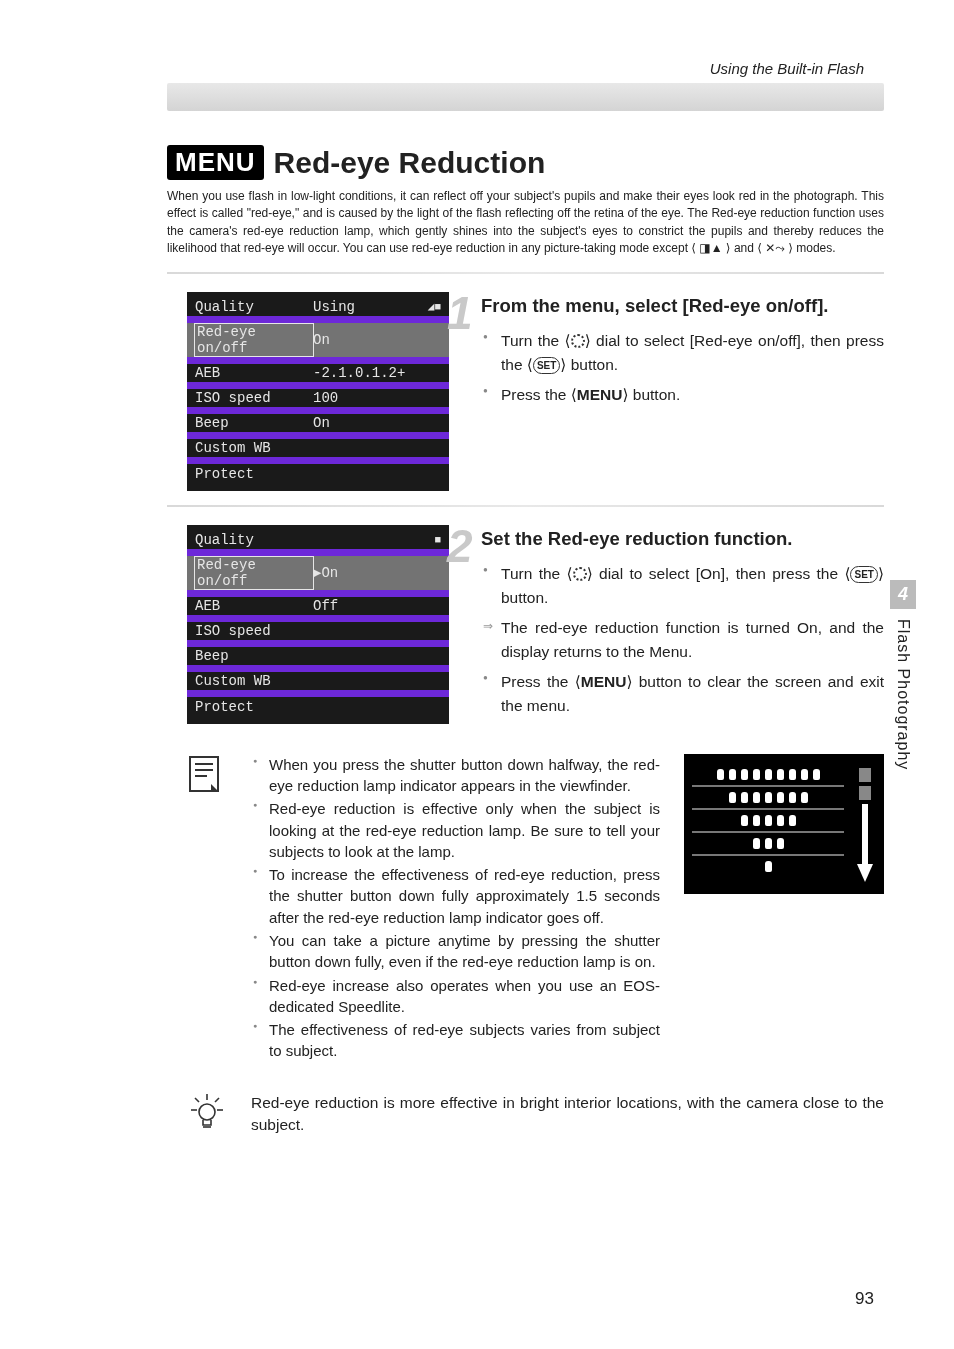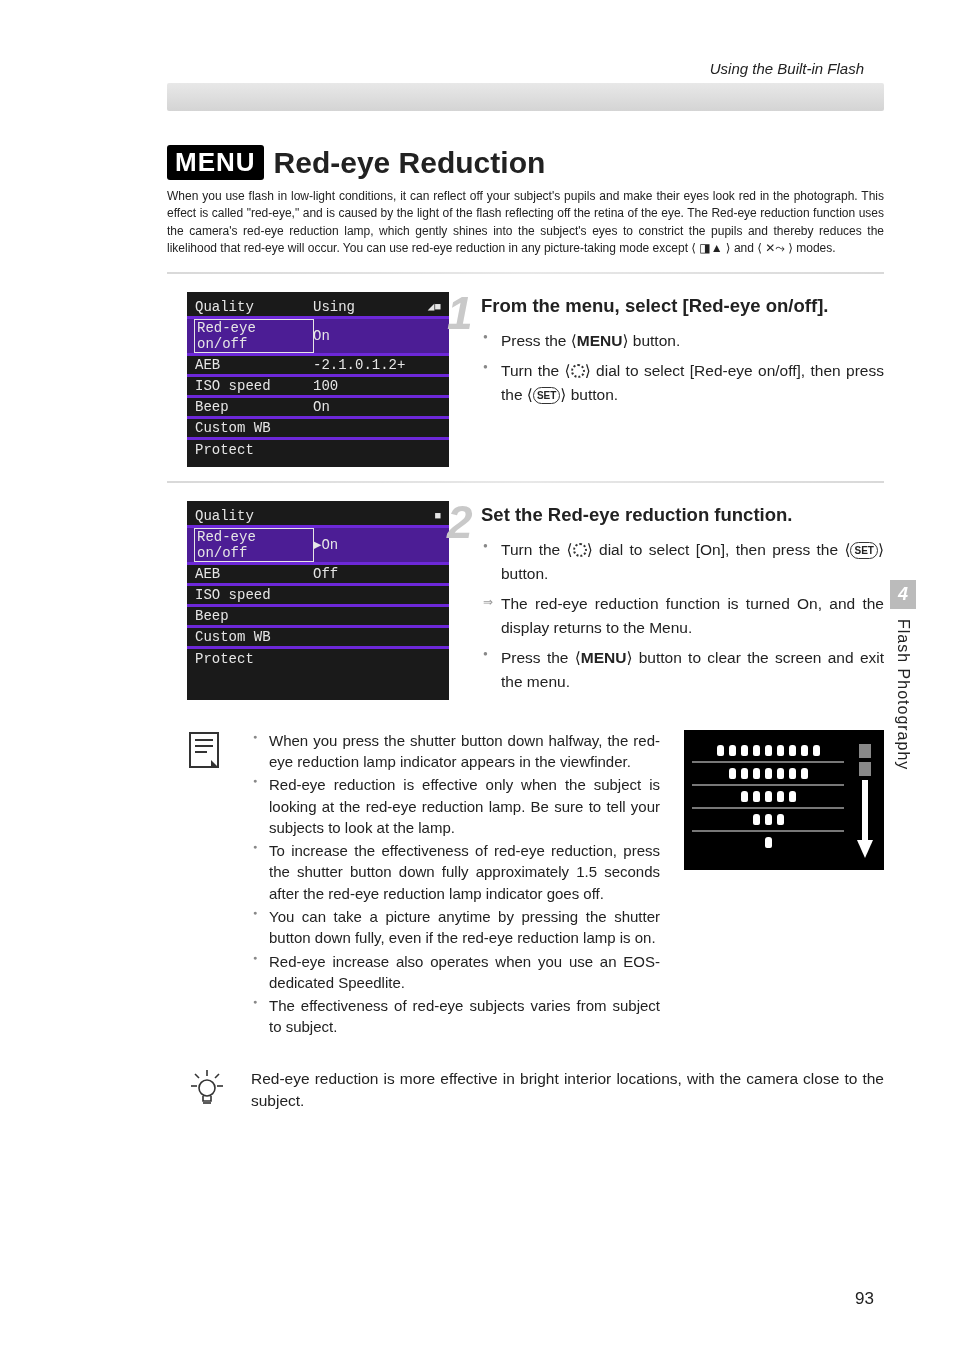--- a/index.html
+++ b/index.html
@@ -72,26 +72,26 @@
     color: #e6e6e6;
     font-family: "Courier New", monospace;
     font-size: 14px;
     padding: 6px 0;
     flex-shrink: 0;
     margin-left: 20px;
   }
   .lcd-row {
     display: flex;
     padding: 1px 8px;
-    border-bottom: 3px solid #6d28d9;
+    border-bottom: 7px solid #6d28d9;
     min-height: 21px;
     align-items: center;
   }
   .lcd-row:last-child { border-bottom: none; }
-  .lcd-row.sel { background:#4c1d95; }
+  .lcd-row.sel { background:#737373; }
   .lcd-row.sel .lcd-label { outline:1px solid #e6e6e6; padding:0 2px; }
   .lcd-label { width: 118px; }
   .lcd-val { flex:1; }
   .lcd-mark { width:14px; text-align:right; font-size:11px; }
   .step-right { flex:1; position:relative; padding-top:2px; }
   .step-num {
     position: absolute;
     left: -34px;
     top: -6px;
     font-size: 46px;
@@ -309,22 +309,22 @@
         <div class="lcd-row">
           <span class="lcd-label">Protect</span>
           <span class="lcd-val"></span>
           <span class="lcd-mark"></span>
         </div>
       </div>
     <div class="step-right">
       <div class="step-num">1</div>
       <div class="step-title">From the menu, select [Red-eye on/off].</div>
       <ul class="bullet-list" id="step1-items">
+          <li>Turn the ⟨<span class="dial-icon"></span>⟩ dial to select [Red-eye on/off], then press the ⟨<span class="set-badge">SET</span>⟩ button.</li>
           <li>Press the ⟨<b>MENU</b>⟩ button.</li>
-          <li>Turn the ⟨<span class="dial-icon"></span>⟩ dial to select [Red-eye on/off], then press the ⟨<span class="set-badge">SET</span>⟩ button.</li>
         </ul>
     </div>
   </div>
 
   <div class="sep-line"></div>
 
   <div class="step-block">
     <div class="lcd" id="lcd2">
         <div class="lcd-row">
           <span class="lcd-label">Quality</span>

